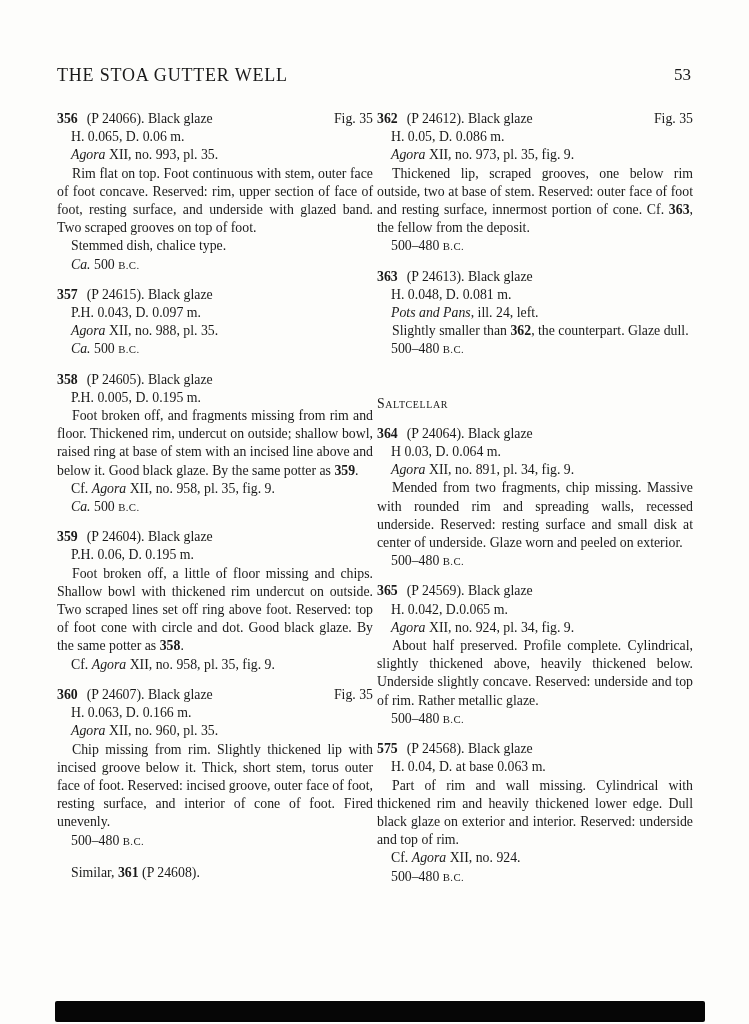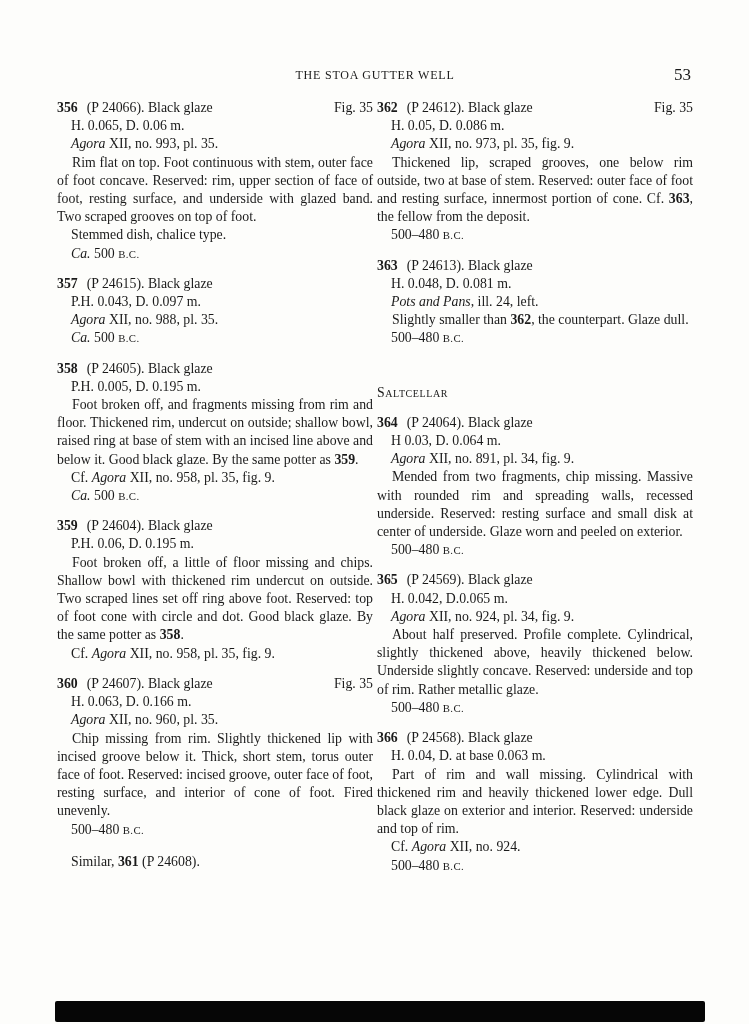--- a/index.html
+++ b/index.html
@@ -20,33 +20,33 @@
   }
   .header {
     position: absolute;
     top: 66px;
     left: 57px;
     width: 636px;
     height: 20px;
   }
   .running-title {
     display: block;
-    text-align: center;
-    font-size: 12px;
+    text-align: left;
+    font-size: 18px;
     letter-spacing: 0.8px;
   }
   .page-number {
     position: absolute;
     right: 2px;
     top: 0;
     font-size: 17px;
   }
   .columns {
     position: absolute;
-    top: 99px;
+    top: 110px;
     left: 57px;
     width: 636px;
     display: flex;
     gap: 4px;
   }
   .col {
     flex: 1;
     min-width: 0;
   }
   .blk { 
@@ -166,21 +166,21 @@
         <div class="blk para"><span>Mended from two fragments, chip missing. Massive with rounded rim and spreading walls, recessed underside. Reserved: resting surface and small disk at center of underside. Glaze worn and peeled on exterior.</span></div>
         <div class="blk meta"><span>500–480 </span><span class="sc">B.C.</span></div>
         <div class="blk head">
           <span><span class="num">365</span><span>(P 24569). Black glaze</span></span>
         </div>
         <div class="blk meta"><span>H. 0.042, D.0.065 m.</span></div>
         <div class="blk meta"><span class="it">Agora</span><span> XII, no. 924, pl. 34, fig. 9.</span></div>
         <div class="blk para"><span>About half preserved. Profile complete. Cylindrical, slightly thickened above, heavily thickened below. Underside slightly concave. Reserved: underside and top of rim. Rather metallic glaze.</span></div>
         <div class="blk meta"><span>500–480 </span><span class="sc">B.C.</span></div>
         <div class="blk head">
-          <span><span class="num">366</span><span>(P 24568). Black glaze</span></span>
+          <span><span class="num">575</span><span>(P 24568). Black glaze</span></span>
         </div>
         <div class="blk meta"><span>H. 0.04, D. at base 0.063 m.</span></div>
         <div class="blk para"><span>Part of rim and wall missing. Cylindrical with thickened rim and heavily thickened lower edge. Dull black glaze on exterior and interior. Reserved: underside and top of rim.</span></div>
         <div class="blk meta"><span>Cf. </span><span class="it">Agora</span><span> XII, no. 924.</span></div>
         <div class="blk meta"><span>500–480 </span><span class="sc">B.C.</span></div>
       </div>
   </div>
   <div class="scan-bar" style="background: rgb(6, 6, 6);"></div>
 </div>
 

